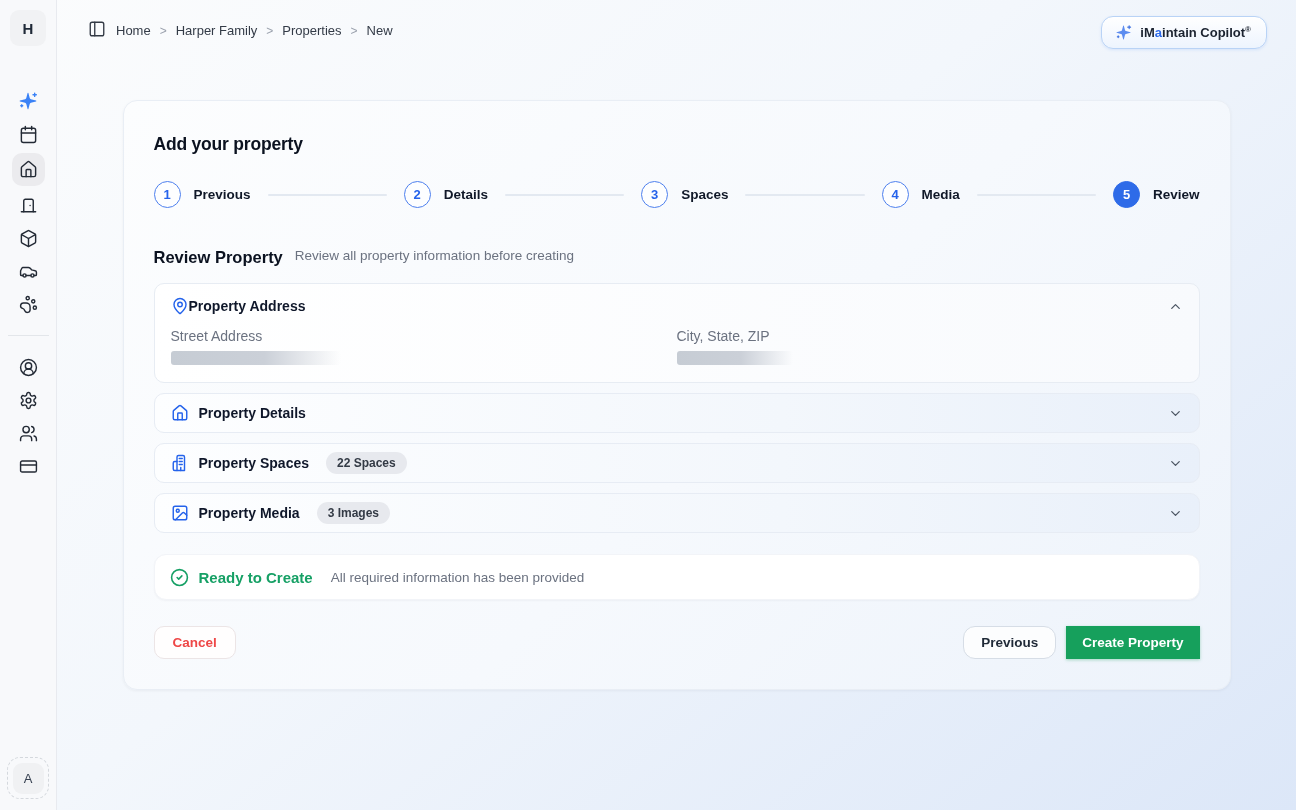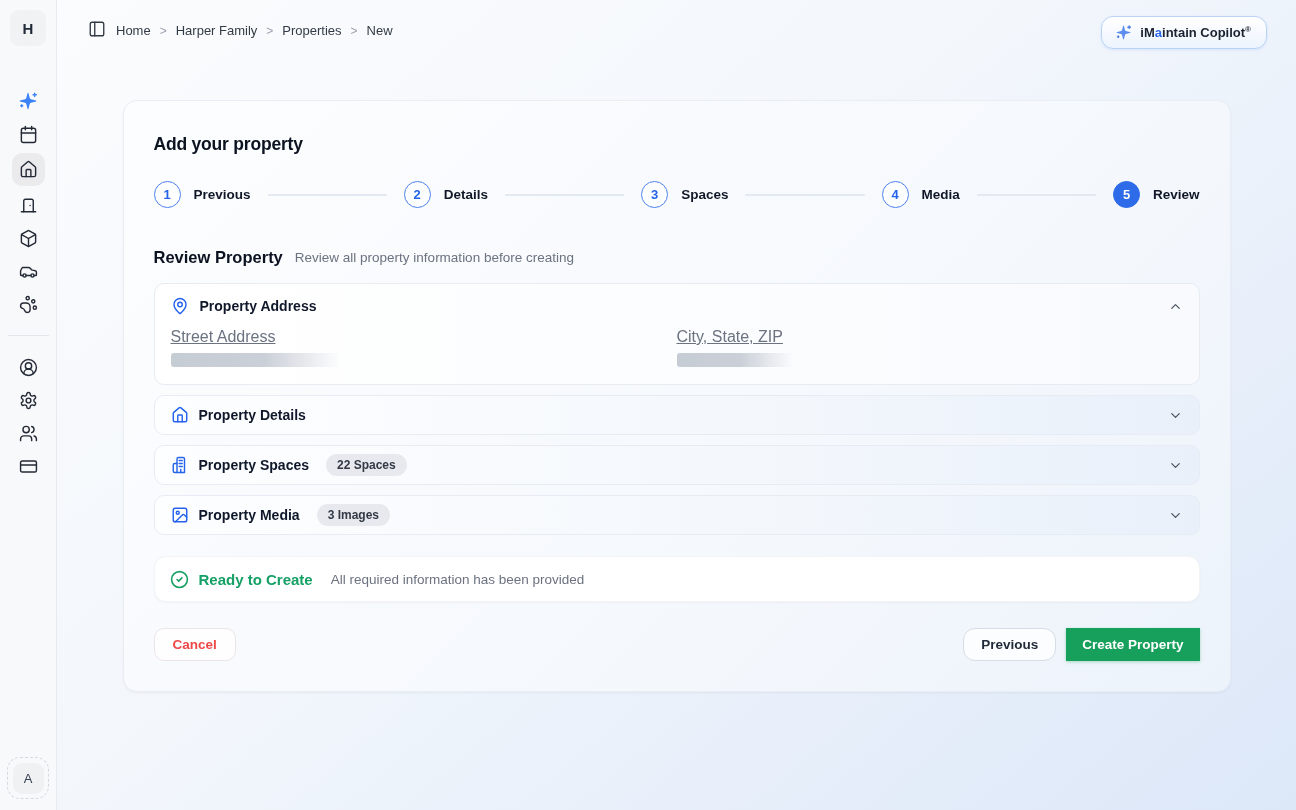--- a/index.html
+++ b/index.html
@@ -87,37 +87,37 @@
     border: 1.6px solid #4e80ee; color: #2563eb;
     background: #fdfeff;
     display: flex; align-items: center; justify-content: center;
     font-size: 13px; font-weight: 700;
   }
   .step.active .step-circle { background: #2e6be8; border-color: #2e6be8; color: #ffffff; }
   .step-label { font-size: 13.5px; font-weight: 600; color: #101828; }
   .step-line { flex: 1; height: 2px; border-radius: 2px; background: #e3e9f1; margin: 0 17px; }
 
   
-  .review-head { margin-top: 40px; display: flex; align-items: center; gap: 12px; }
+  .review-head { margin-top: 40px; display: flex; align-items: flex-start; gap: 12px; }
   .review-title { font-size: 16.5px; font-weight: 800; color: #0b1220; }
   .review-sub { font-size: 13.5px; color: #6b7280; }
 
   
   .section-card {
     margin-top: 16px;
     border: 1px solid #e7ecf3; border-radius: 10px;
     background: linear-gradient(90deg, #ffffff 0%, #f8fafd 100%);
     padding: 13px 16px 17px;
   }
-  .section-head { display: flex; align-items: center; gap: 11px; cursor: pointer; }
+  .section-head { display: flex; align-items: center; cursor: pointer; }
   .section-icon { color: #2563eb; display: flex; }
   .section-title { font-size: 14px; font-weight: 700; color: #0f172a; }
   .chev { margin-left: auto; color: #4b5563; display: flex; }
   .addr-grid { margin-top: 13px; display: grid; grid-template-columns: 1fr 1fr; }
-  .field-label { font-size: 16px; color: #6b7280; text-decoration: underline; }
+  .field-label { font-size: 14px; color: #6b7280; }
   .redacted {
     margin-top: 7px; height: 14px; border-radius: 3px;
     background: linear-gradient(to right, #c6ccd4 0%, #cbd0d8 55%, rgba(203,208,216,0) 100%);
   }
   .redacted.w-lg { width: 170px; }
   .redacted.w-md { width: 116px; }
 
   
   .section-row {
     margin-top: 10px; height: 40px;

